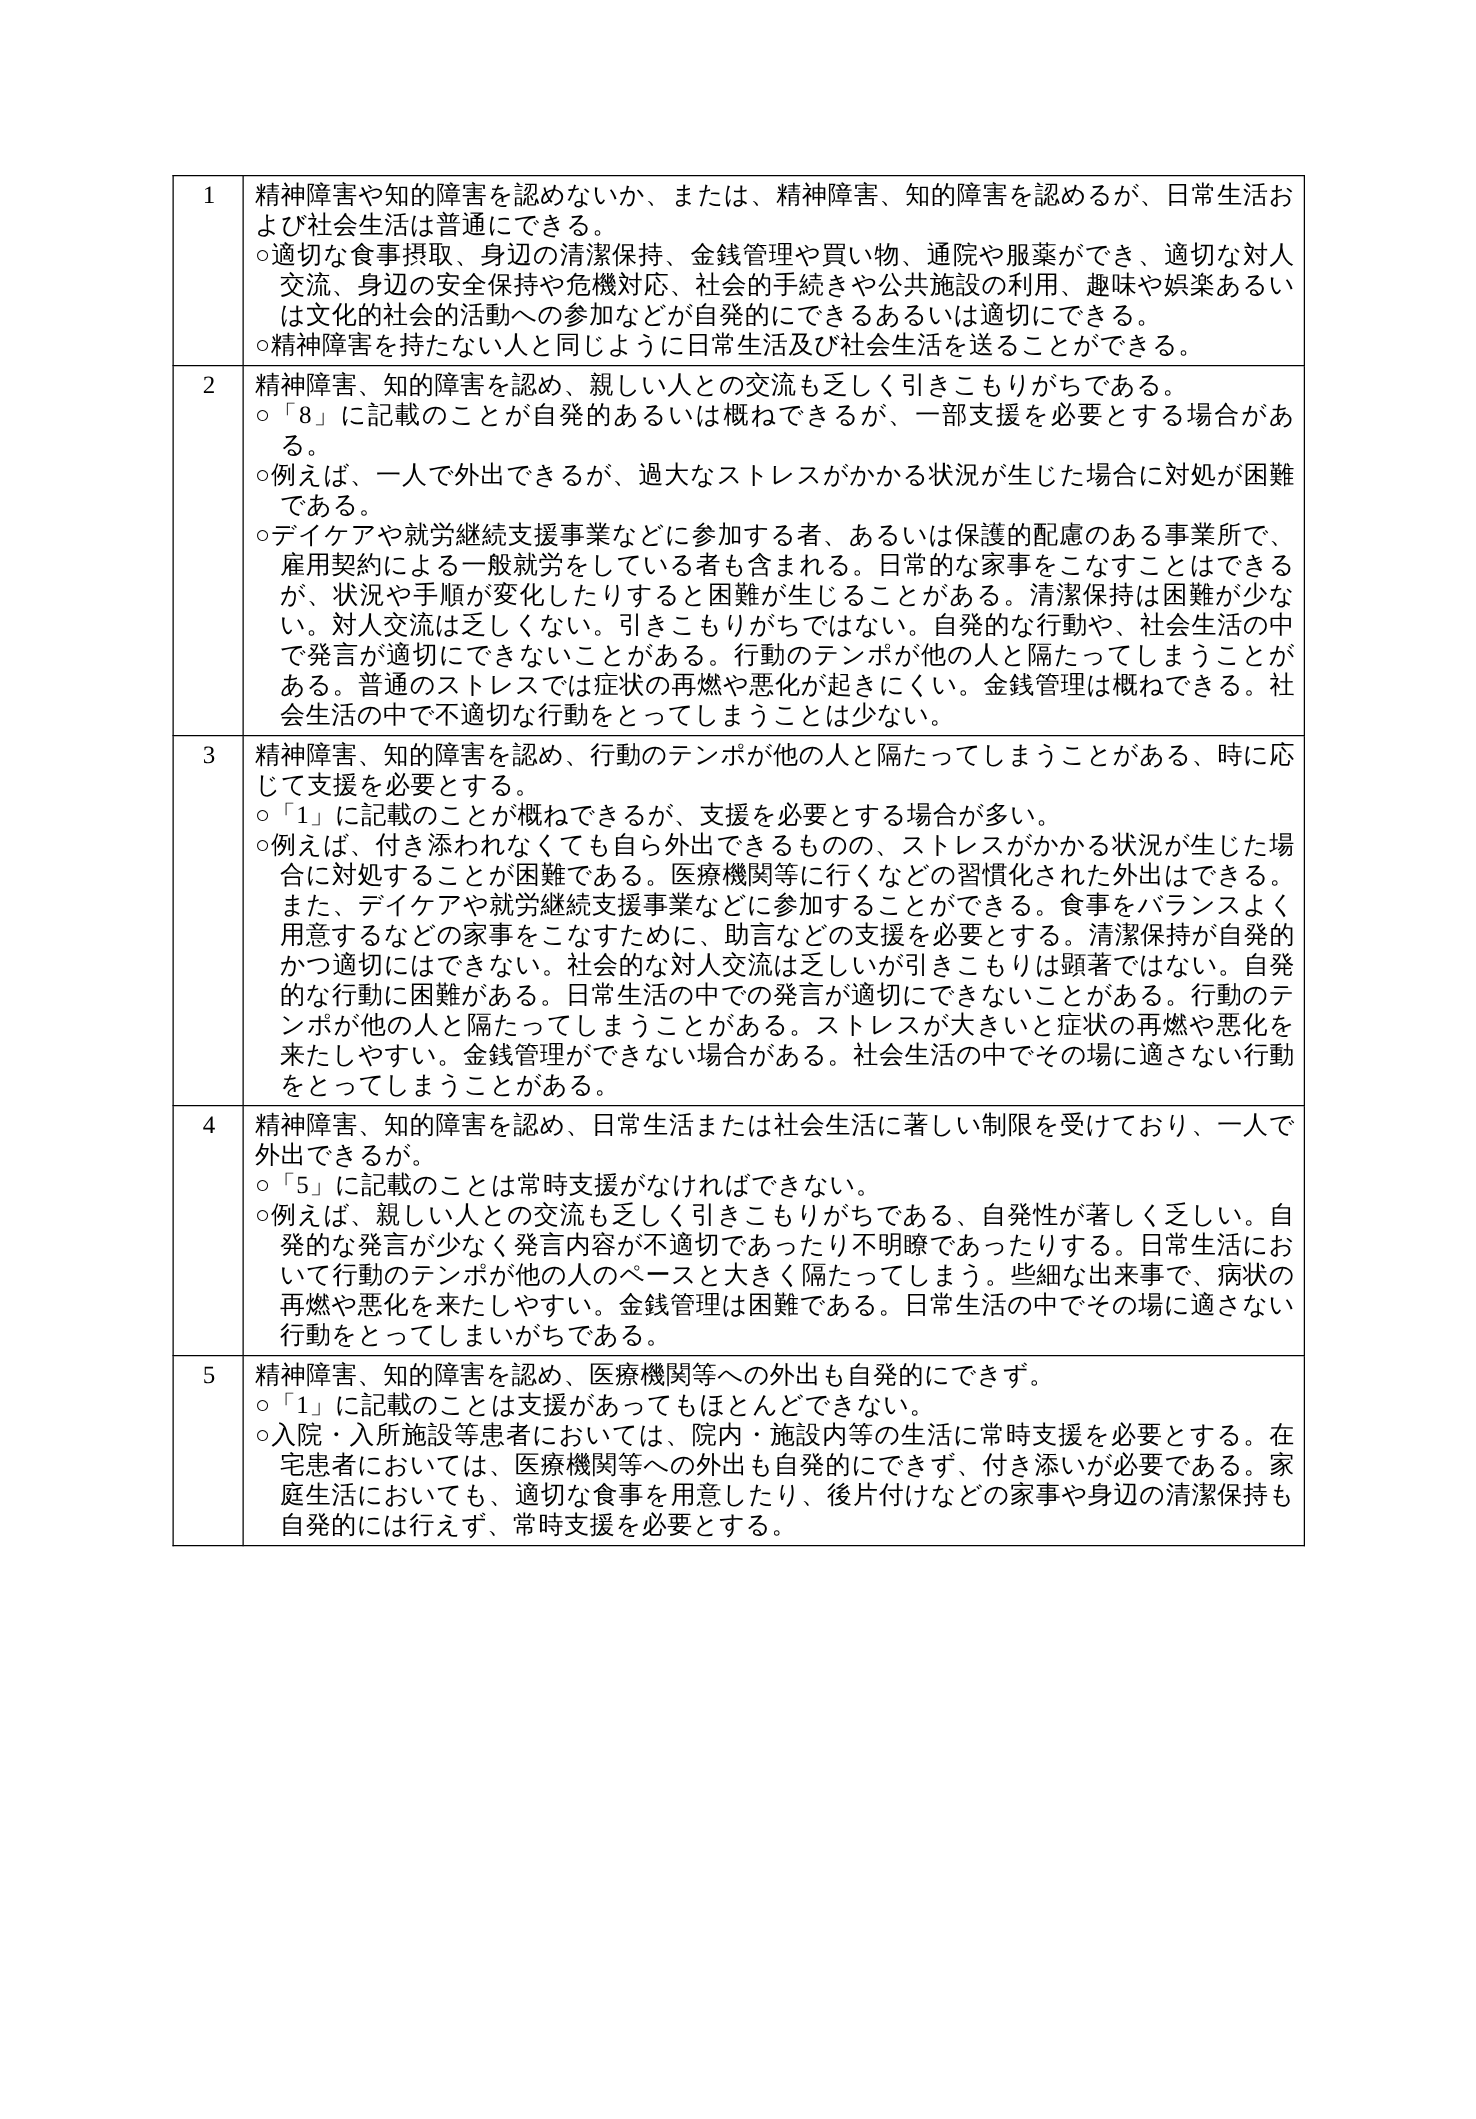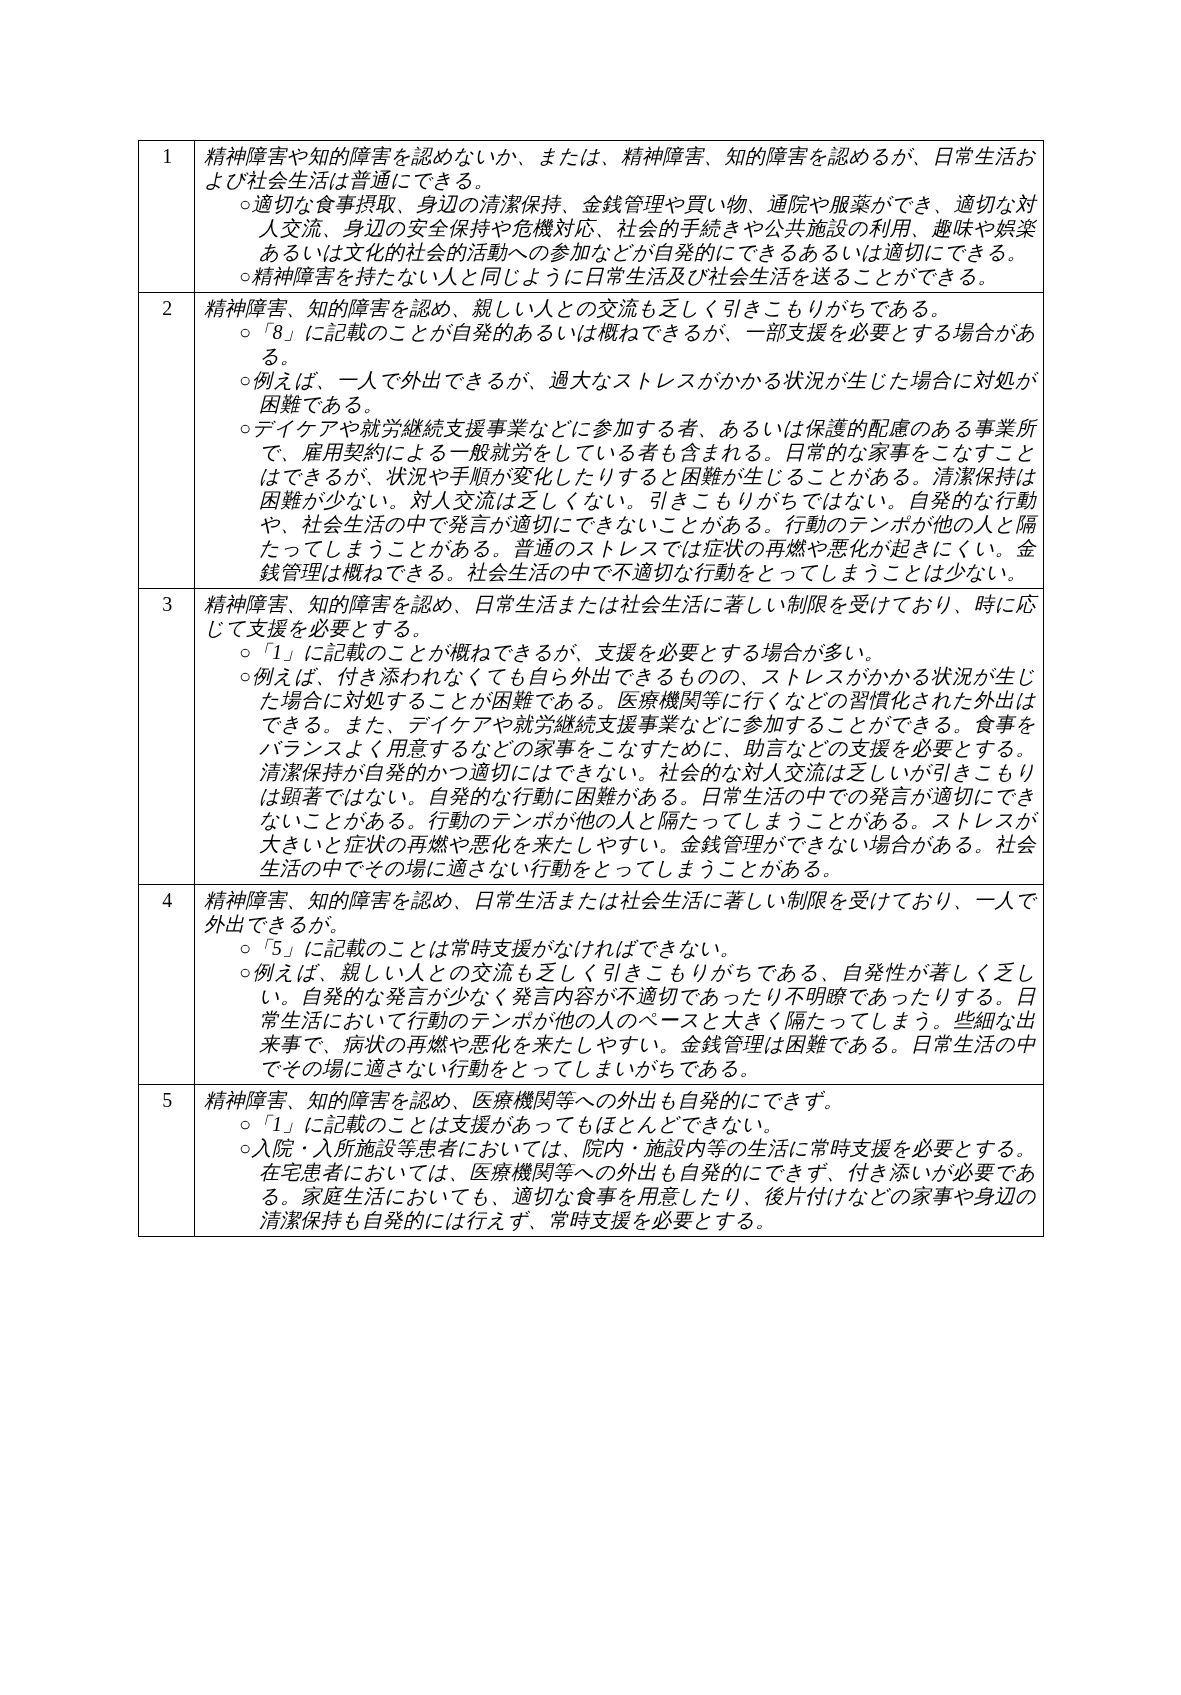--- a/index.html
+++ b/index.html
@@ -36,29 +36,27 @@
     padding: 3px 7px 4px 9px;
   }
   td.num-cell {
     width: 56px;
     text-align: center;
     padding: 3px 2px;
     font-size: 20px;
   }
   td.text-cell {
     text-align: justify;
-    font-style: italic;
   }
   .lead {
     margin: 0;
   }
   .bullet {
     padding-left: 20px;
     text-indent: -20px;
-    margin-left: 35px;
   }
 </style>
 </head>
 <body>
 
 <div class="page">
   <table class="criteria-table">
     <tbody>
   <tr>
     <td class="num-cell">1</td>
@@ -75,21 +73,21 @@
       <div class="lead">精神障害、知的障害を認め、親しい人との交流も乏しく引きこもりがちである。</div>
     <div class="bullet">○「8」に記載のことが自発的あるいは概ねできるが、一部支援を必要とする場合がある。</div>
             <div class="bullet">○例えば、一人で外出できるが、過大なストレスがかかる状況が生じた場合に対処が困難である。</div>
             <div class="bullet">○デイケアや就労継続支援事業などに参加する者、あるいは保護的配慮のある事業所で、雇用契約による一般就労をしている者も含まれる。日常的な家事をこなすことはできるが、状況や手順が変化したりすると困難が生じることがある。清潔保持は困難が少ない。対人交流は乏しくない。引きこもりがちではない。自発的な行動や、社会生活の中で発言が適切にできないことがある。行動のテンポが他の人と隔たってしまうことがある。普通のストレスでは症状の再燃や悪化が起きにくい。金銭管理は概ねできる。社会生活の中で不適切な行動をとってしまうことは少ない。</div>
           </td>
   </tr>
 
   <tr>
     <td class="num-cell">3</td>
     <td class="text-cell">
-      <div class="lead">精神障害、知的障害を認め、日常生活または社会生活に著しい制限を受けており、時に応じて支援を必要とする。</div>
+      <div class="lead">精神障害、知的障害を認め、行動のテンポが他の人と隔たってしまうことがある、時に応じて支援を必要とする。</div>
     <div class="bullet">○「1」に記載のことが概ねできるが、支援を必要とする場合が多い。</div>
             <div class="bullet">○例えば、付き添われなくても自ら外出できるものの、ストレスがかかる状況が生じた場合に対処することが困難である。医療機関等に行くなどの習慣化された外出はできる。また、デイケアや就労継続支援事業などに参加することができる。食事をバランスよく用意するなどの家事をこなすために、助言などの支援を必要とする。清潔保持が自発的かつ適切にはできない。社会的な対人交流は乏しいが引きこもりは顕著ではない。自発的な行動に困難がある。日常生活の中での発言が適切にできないことがある。行動のテンポが他の人と隔たってしまうことがある。ストレスが大きいと症状の再燃や悪化を来たしやすい。金銭管理ができない場合がある。社会生活の中でその場に適さない行動をとってしまうことがある。</div>
           </td>
   </tr>
 
   <tr>
     <td class="num-cell">4</td>
     <td class="text-cell">
       <div class="lead">精神障害、知的障害を認め、日常生活または社会生活に著しい制限を受けており、一人で外出できるが。</div>
     <div class="bullet">○「5」に記載のことは常時支援がなければできない。</div>

